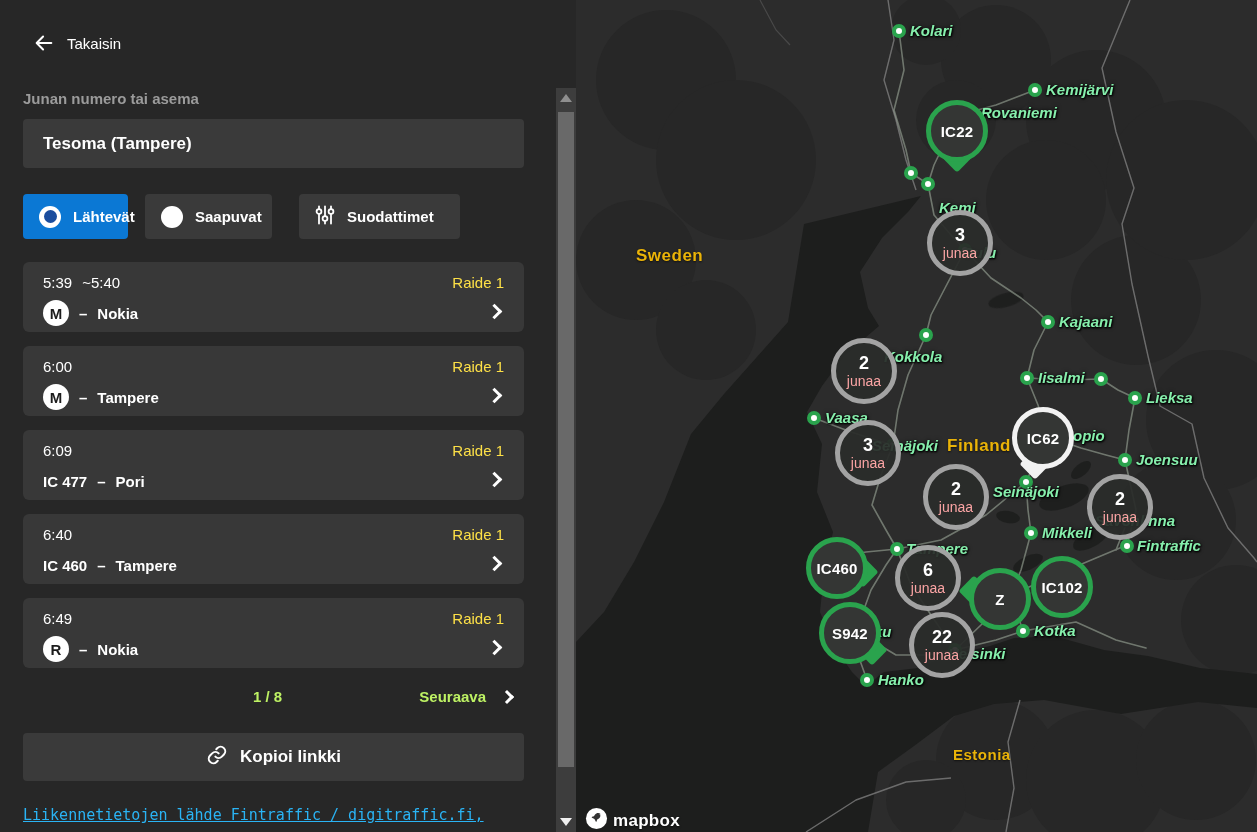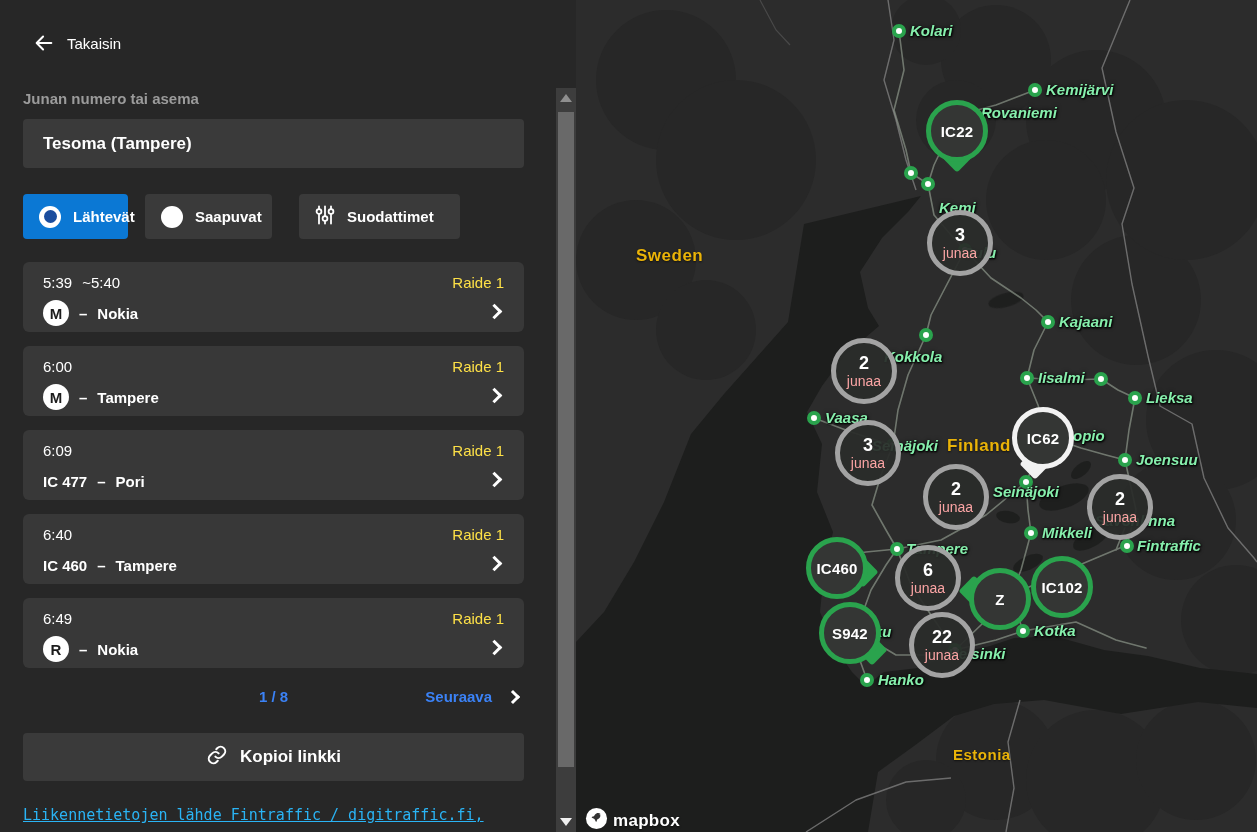--- a/index.html
+++ b/index.html
@@ -41,21 +41,21 @@
                      color:#fff; font-size:15px; font-weight:700; }
   .badge { width:26px; height:26px; border-radius:50%; background:#fff; color:#1c1c1c;
            display:flex; align-items:center; justify-content:center; font-size:15px; font-weight:700; margin-right:10px; }
   .badge:empty { display:none; }
   .code { margin-right:10px; }
   .code:empty { display:none; }
   .dash { margin-right:10px; font-weight:600; }
   .chev { position:absolute; right:24px; top:44px; width:11px; height:11px;
           border-top:3px solid #fff; border-right:3px solid #fff; transform:rotate(45deg); }
 
-  .pagination { position:absolute; left:23px; top:684px; width:501px; height:28px; color:#3b82f6; }
+  .pagination { position:absolute; left:17px; top:684px; width:501px; height:28px; color:#bef264; }
   .page-num { position:absolute; left:0; width:100%; text-align:center; font-size:15px; font-weight:700; top:4px; }
   .next-btn { position:absolute; right:6px; top:4px; display:flex; align-items:center; gap:16px;
               font-size:15px; font-weight:700; cursor:pointer; }
   .next-chev { width:10px; height:10px; border-top:3px solid #fff; border-right:3px solid #fff;
                transform:rotate(45deg); margin-top:1px; }
 
   .copy-btn { position:absolute; left:23px; top:733px; width:501px; height:48px; background:#3a3a3a;
               border-radius:4px; display:flex; align-items:center; justify-content:center; gap:12px;
               color:#fff; font-size:17px; font-weight:700; cursor:pointer; }
 

